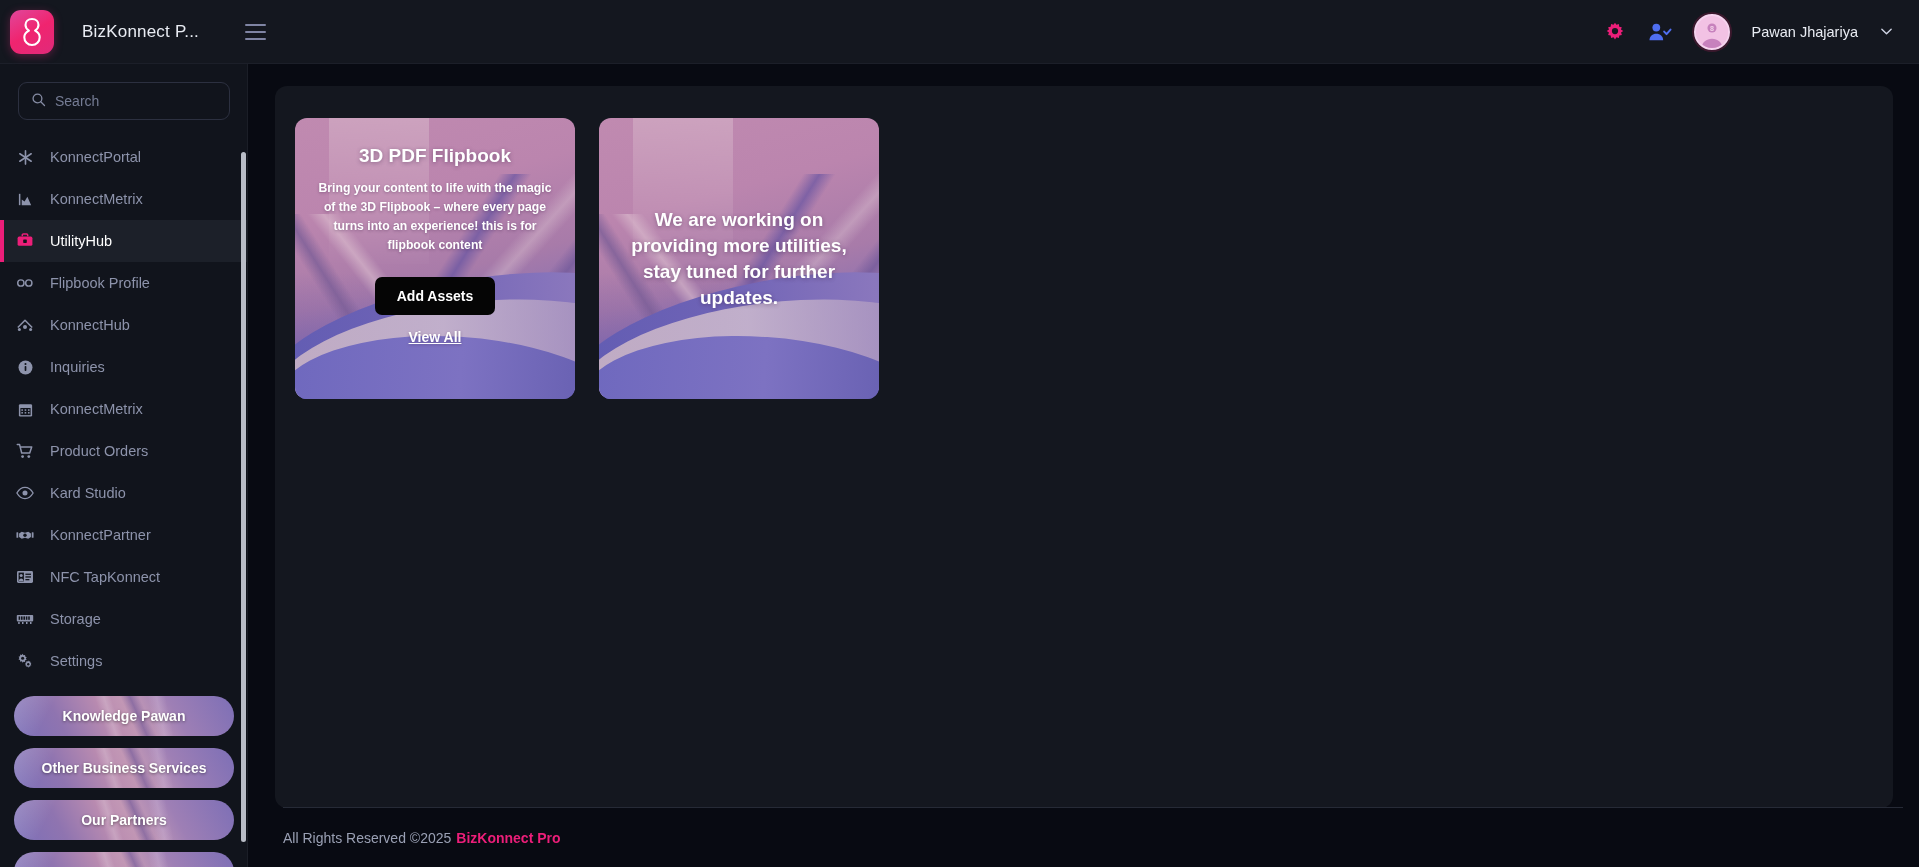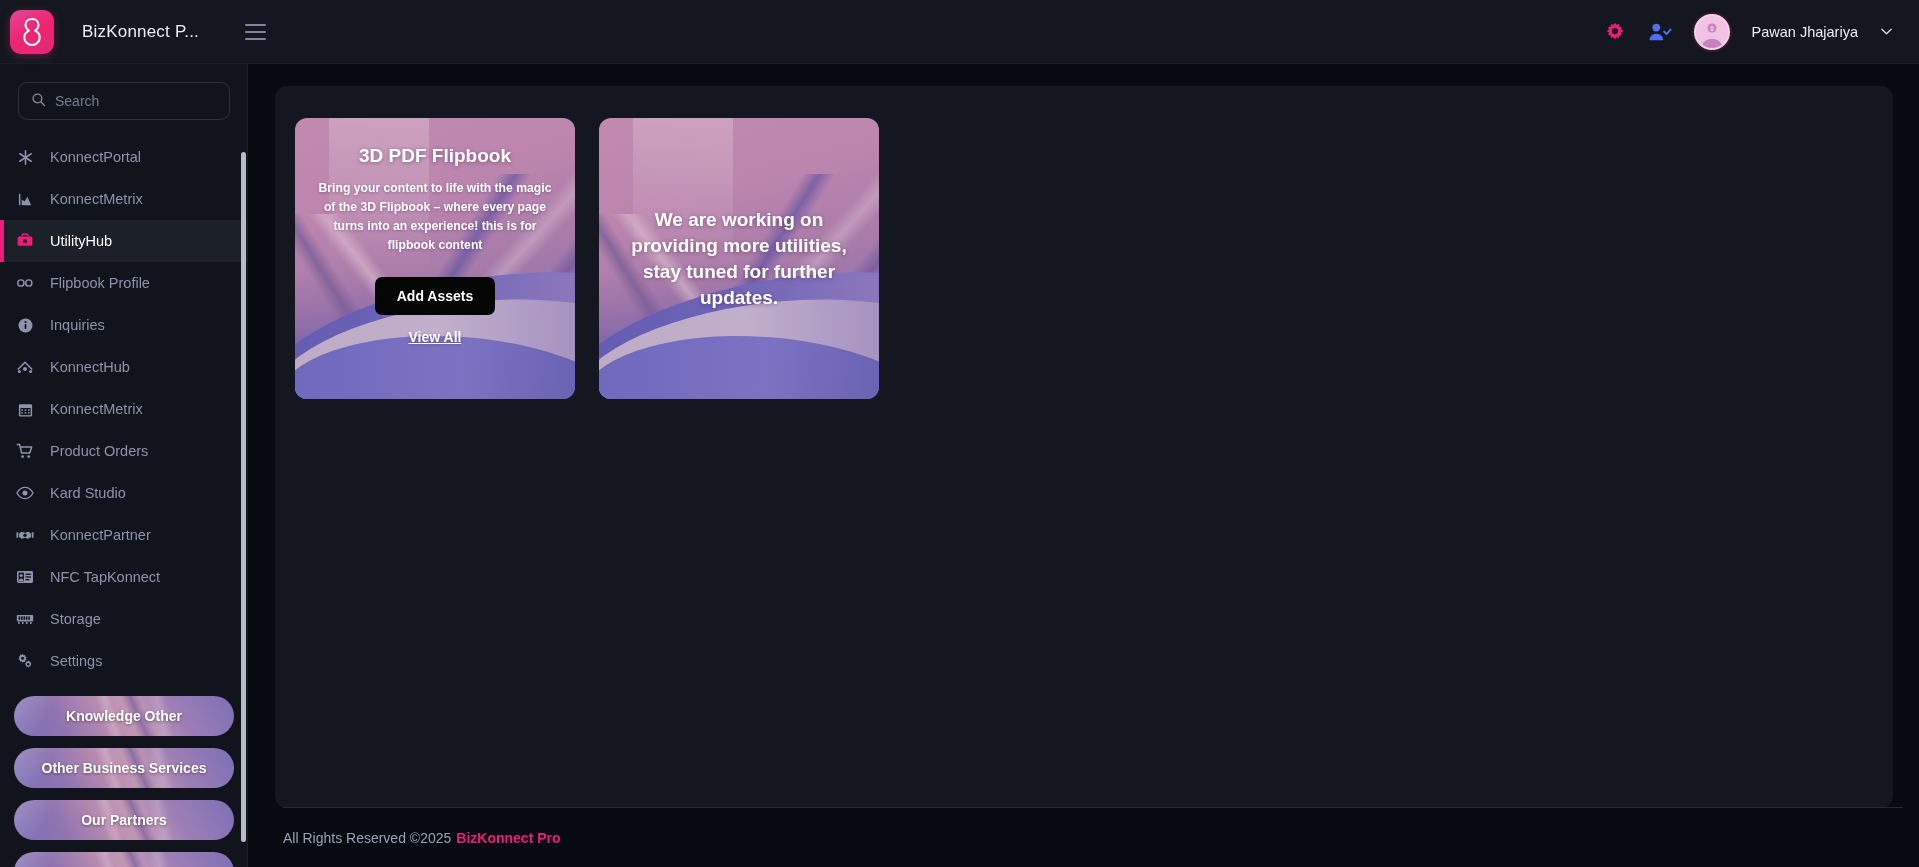--- a/index.html
+++ b/index.html
@@ -316,39 +316,39 @@
           <svg width="18" height="18" viewBox="0 0 20 14" fill="none" aria-hidden="true">
             <circle cx="5.4" cy="7" r="3.5" stroke="#8d93ab" stroke-width="1.6"></circle>
             <circle cx="14.2" cy="7" r="3.5" stroke="#8d93ab" stroke-width="1.6"></circle>
           </svg>
         </span>
         <span>Flipbook Profile</span>
       </div>
 
       <div class="nav-item">
         <span class="ico">
-          <svg width="17" height="17" viewBox="0 0 18 18" aria-hidden="true">
-            <circle cx="9" cy="9" r="7.4" fill="#8d93ab"></circle>
-            <rect x="8.1" y="7.4" width="1.8" height="5.4" rx=".8" fill="#11141c"></rect>
-            <circle cx="9" cy="5.3" r="1.1" fill="#11141c"></circle>
-          </svg>
-        </span>
-        <span>Inquiries</span>
-      </div>
-
-      <div class="nav-item">
-        <span class="ico">
           <svg width="18" height="18" viewBox="0 0 18 18" fill="none" aria-hidden="true">
             <path d="M1.8 11.5L9 4.3l7.2 7.2" stroke="#8d93ab" stroke-width="1.5" stroke-linejoin="round"></path>
             <circle cx="9" cy="11" r="2" fill="#8d93ab"></circle>
             <circle cx="3.4" cy="13.6" r="1.5" fill="#8d93ab"></circle>
             <circle cx="14.6" cy="13.6" r="1.5" fill="#8d93ab"></circle>
           </svg>
         </span>
         <span>KonnectHub</span>
+      </div>
+
+      <div class="nav-item">
+        <span class="ico">
+          <svg width="17" height="17" viewBox="0 0 18 18" aria-hidden="true">
+            <circle cx="9" cy="9" r="7.4" fill="#8d93ab"></circle>
+            <rect x="8.1" y="7.4" width="1.8" height="5.4" rx=".8" fill="#11141c"></rect>
+            <circle cx="9" cy="5.3" r="1.1" fill="#11141c"></circle>
+          </svg>
+        </span>
+        <span>Inquiries</span>
       </div>
 
       <div class="nav-item">
         <span class="ico">
           <svg width="17" height="17" viewBox="0 0 18 18" aria-hidden="true">
             <rect x="2" y="3.4" width="14" height="13" rx="1.4" fill="#8d93ab"></rect>
             <rect x="3.6" y="7.4" width="10.8" height="7.6" fill="#11141c"></rect>
             <g fill="#8d93ab">
               <rect x="4.6" y="8.8" width="1.7" height="1.6"></rect>
                 <rect x="8.1" y="8.8" width="1.7" height="1.6"></rect>
@@ -443,21 +443,21 @@
             <circle cx="13.6" cy="12.6" r="1.3" fill="#11141c"></circle>
           </svg>
         </span>
         <span>Settings</span>
       </div>
 
     </div>
 
     <div class="pill-list">
       <div class="pill">
-        <span>Knowledge Other</span>
+        <span>Knowledge Pawan</span>
       </div>
       <div class="pill">
         <span>Other Business Services</span>
       </div>
       <div class="pill">
         <span>Our Partners</span>
       </div>
       <div class="pill">
         <span></span>
       </div>

